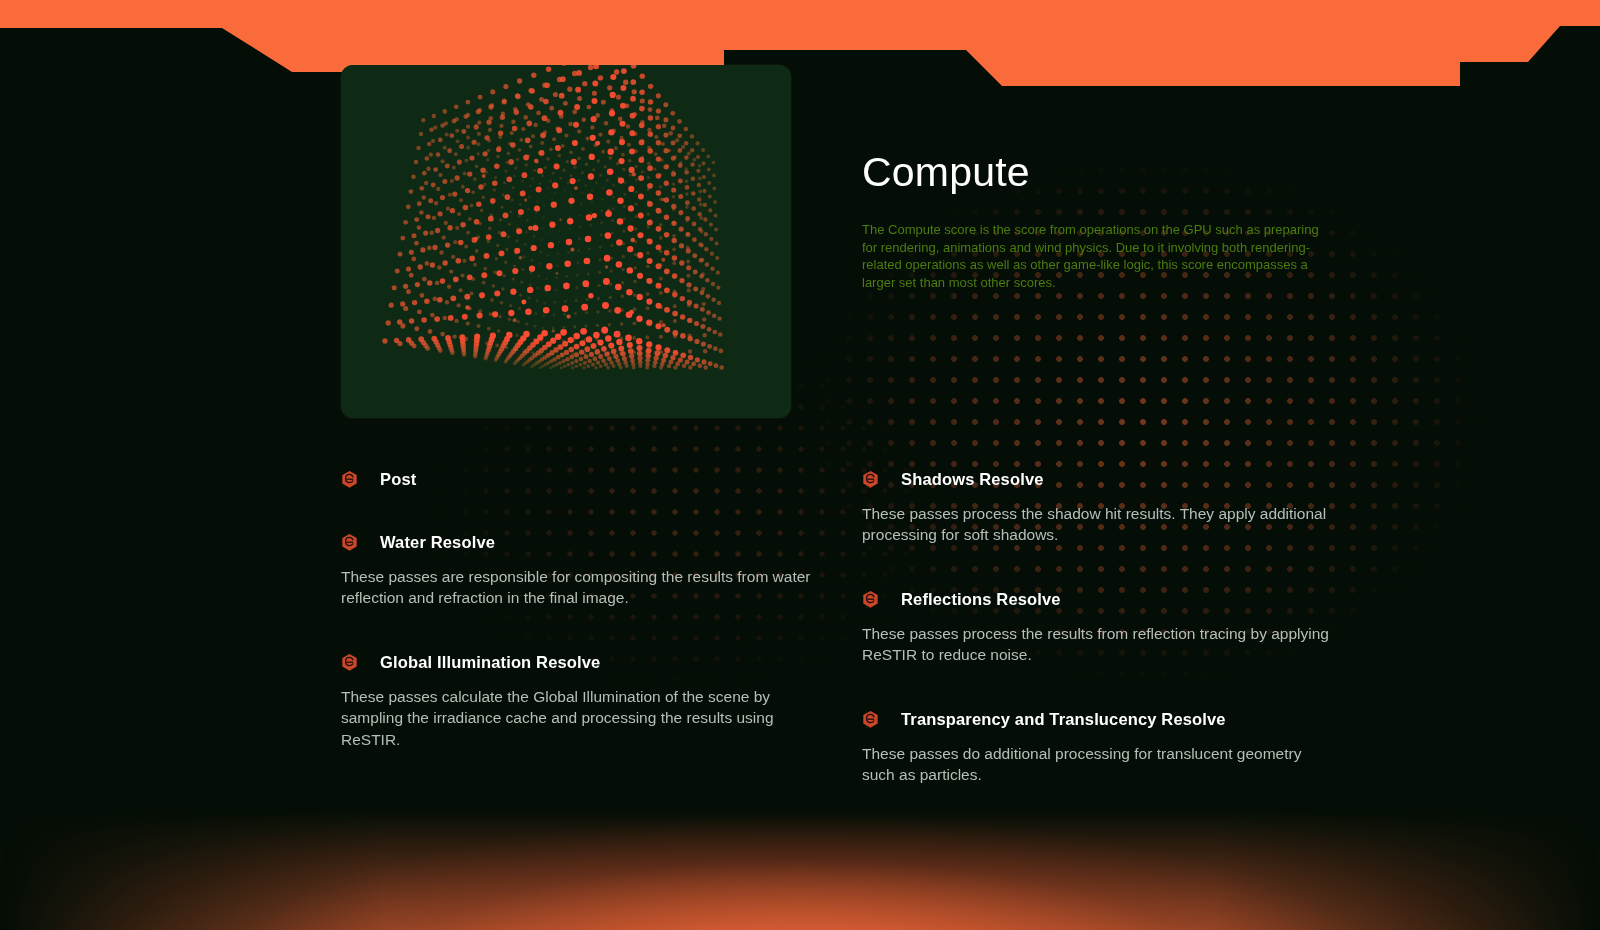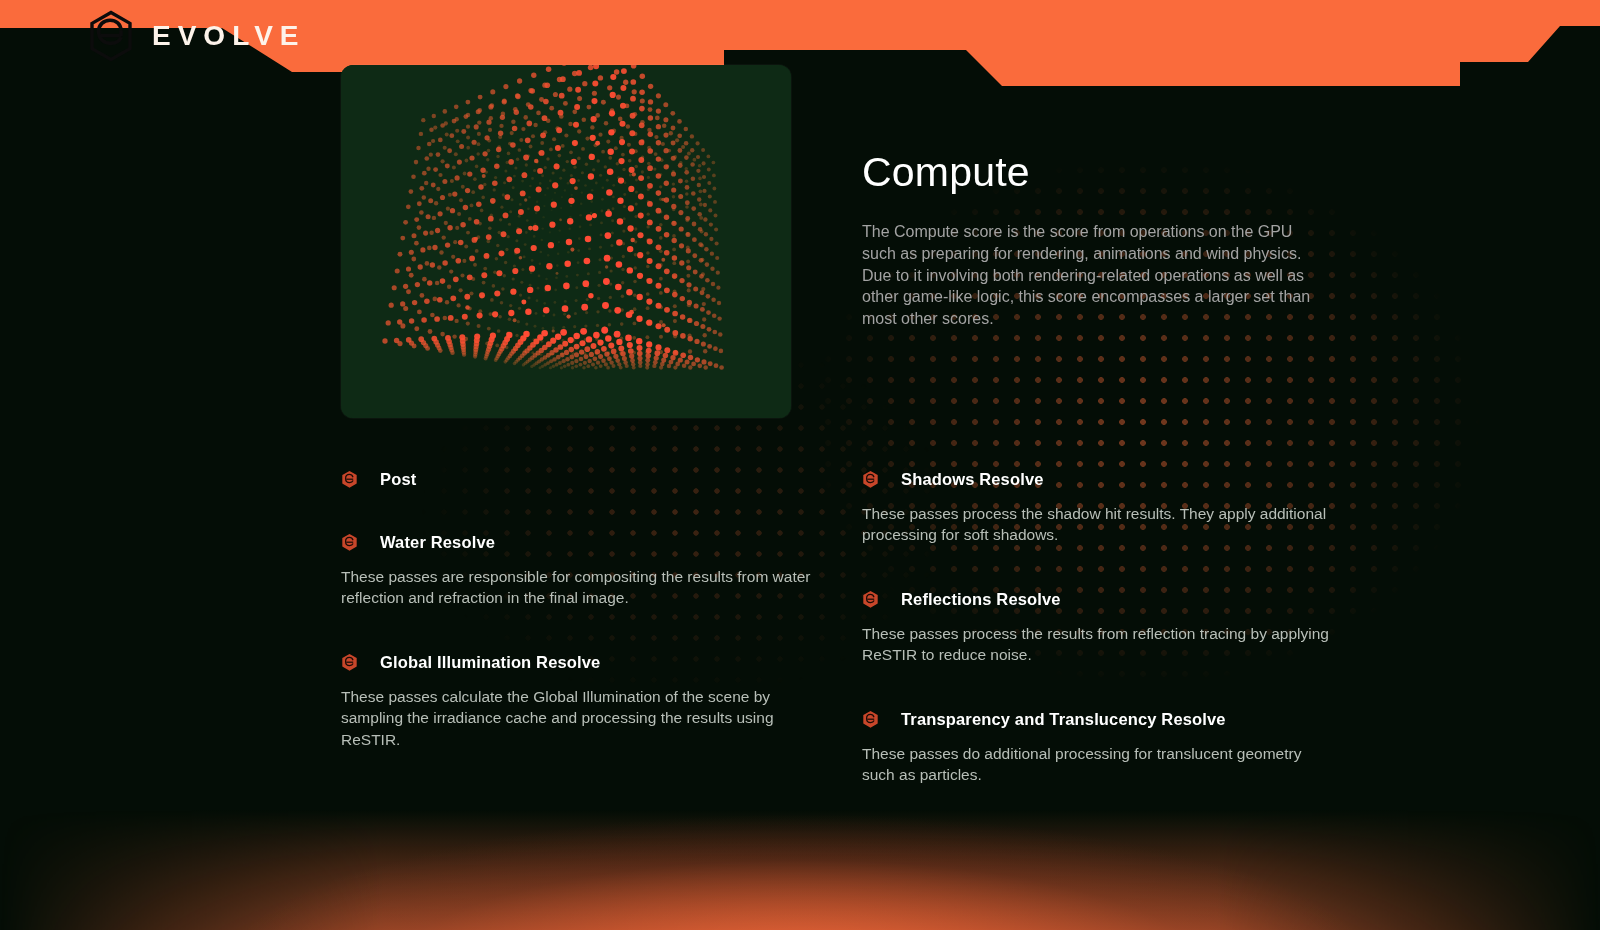--- a/index.html
+++ b/index.html
@@ -93,21 +93,21 @@
     box-shadow:0 0 0 1px rgba(255,255,255,0.03);
   }
   .thumb svg{ display:block; width:100%; height:100%; }
 
   .hero-text{ position:absolute; left:862px; top:150px; width:460px; }
   .hero-title{
     color:#ffffff; font-size:41px; font-weight:400; line-height:1.1;
     letter-spacing:0.2px; margin-bottom:26px;
   }
   .hero-body{
-    color:#a3a3a3; font-size:16px; line-height:1.36; font-weight:400;
+    color:#4d7c0f; font-size:13px; line-height:1.36; font-weight:400;
   }
 
   
   .features{
     position:absolute; left:0; top:470px; width:1600px; height:420px;
   }
   .col{ position:absolute; width:470px; }
   .col-left{ left:341px; top:0; }
   .col-right{ left:862px; top:0; }
 
@@ -125,29 +125,20 @@
 </head>
 <body>
 
 <div id="root">
 
   <div class="dotfield"></div>
   <div class="dotfield2"></div>
 
   <div class="header">
     <div class="header-shape"></div>
-    <div class="logo-wrap">
-      <svg class="logo-mark" viewBox="0 0 46 52">
-        <polygon points="23,2.5 42,13.4 42,38.6 23,49.5 4,38.6 4,13.4" fill="none" stroke="#0c0c0c" stroke-width="3.4"></polygon>
-        <path d="M33 20.5 C33 13.8 27.8 10.2 22 10.2 C15.4 10.2 10.6 15.0 10.6 21.4 C10.6 28.6 15.6 33.4 22.4 33.4 C28.0 33.4 31.8 30.6 33.2 27.0" fill="none" stroke="#0c0c0c" stroke-width="3.6" stroke-linecap="butt"></path>
-        <line x1="13" y1="25.6" x2="33.4" y2="25.6" stroke="#0c0c0c" stroke-width="3.6"></line>
-        <path d="M33 20.5 L33 26.2" stroke="#0c0c0c" stroke-width="3.6"></path>
-      </svg>
-      <span class="logo-text">EVOLVE</span>
-    </div>
   </div>
 
   <div class="hero">
     <div class="thumb">
       <svg viewBox="0 0 450 353">
         <defs>
           <radialGradient id="pg" cx="50%" cy="50%" r="62%">
             <stop offset="0%" stop-color="#b9742e"></stop>
             <stop offset="55%" stop-color="#d5enough" stop-opacity="0"></stop>
           </radialGradient>

